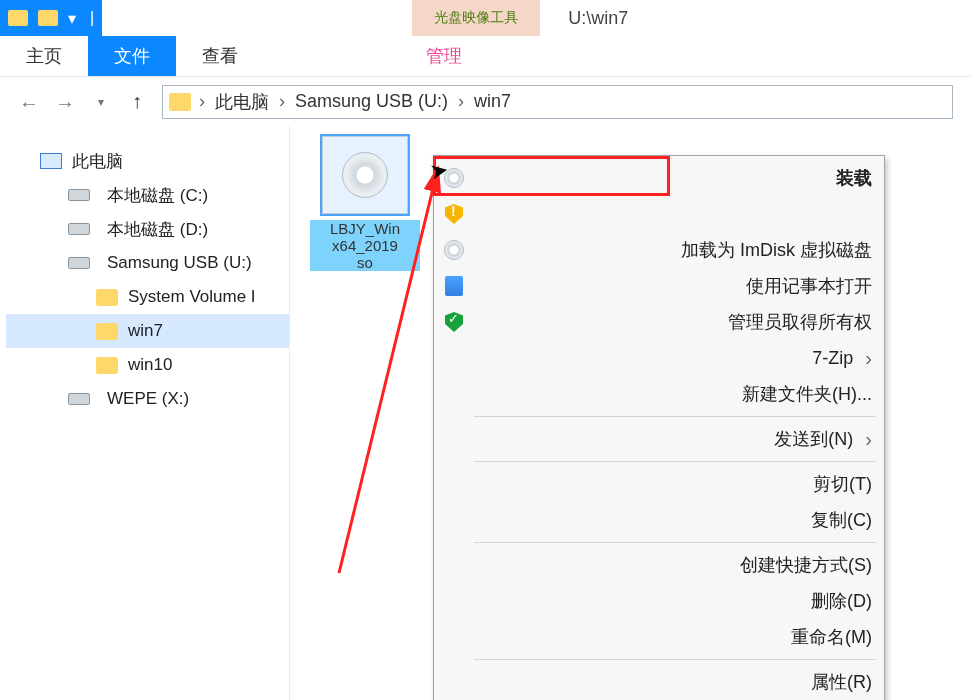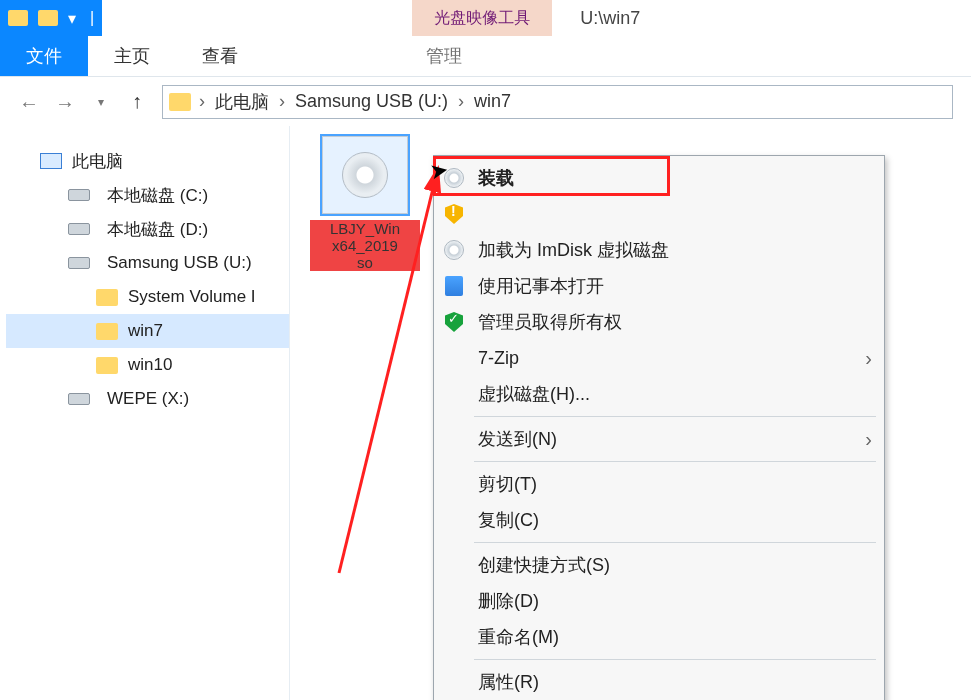--- a/index.html
+++ b/index.html
@@ -5,32 +5,32 @@
   * { box-sizing: border-box; margin: 0; padding: 0; font-family: "Microsoft YaHei", sans-serif; }
   body { width: 971px; height: 700px; overflow: hidden; position: relative; background: #c8d4de; }
 
   
   .titlebar {
     height: 36px; background: #ffffff; display: flex; align-items: stretch; position: relative;
   }
   .titlebar .qat { display: flex; align-items: center; background: #0b87ff; padding: 0 8px; gap: 10px; }
   .titlebar .qat .folder-ic { width: 20px; height: 16px; background: #ffd86b; border-radius: 2px; }
   .titlebar .contextual-tab {
-    background: #f5d7c9; color: #701a75; display: flex; align-items: center; justify-content: center;
-    padding: 0 22px; font-size: 16px; margin-left: 310px;
+    background: #f5d7c9; color: #4d7c0f; display: flex; align-items: center; justify-content: center;
+    padding: 0 22px; font-size: 14px; margin-left: 310px;
   }
   .titlebar .wintitle { color: #444; font-size: 18px; display: flex; align-items: center; padding-left: 28px; }
 
   
   .ribbon { height: 40px; background: #ffffff; display: flex; align-items: stretch; }
   .ribbon .tab {
     padding: 0 26px; display: flex; align-items: center; font-size: 18px; color: #333;
   }
   .ribbon .tab.file { background: #0b87ff; color: #fff; }
-  .ribbon .tab.contextual { color: #737373; }
+  .ribbon .tab.contextual { color: #ec4899; }
   .ribbon .gap { width: 136px; }
 
   
   .navrow {
     height: 50px; background: #fff; display: flex; align-items: center; padding: 6px 18px; gap: 14px;
     border-top: 1px solid #dfe6ec;
   }
   .navrow .nav-btn { color: #777; font-size: 20px; width: 22px; text-align: center; cursor: default; }
   .navrow .nav-btn.enabled { color: #333; }
   .navrow .addr {
@@ -59,31 +59,31 @@
   .fileitem .thumb {
     width: 86px; height: 78px; margin: 0 auto 6px; border: 1px solid #c4ccd4; background: #fdfdfd;
     display: flex; align-items: center; justify-content: center; position: relative;
   }
   .fileitem .thumb .disc {
     width: 46px; height: 46px; border-radius: 50%;
     background: radial-gradient(circle at 50% 50%, #fff 0 8px, #cfd6dc 9px, #e9eef2 60%);
     border: 1px solid #b3bcc5;
   }
   .fileitem.sel .thumb { outline: 2px solid #4aa3ff; background: #e6f2ff; }
-  .fileitem.sel .fname { background: #ef4444; }
+  .fileitem.sel .fname { background: #7dd3fc; }
 
   
   .ctxmenu {
     position: absolute; left: 433px; top: 155px; width: 452px;
     background: #f7f7f7; border: 1px solid #9da6ae; box-shadow: 2px 3px 6px rgba(0,0,0,.25);
     font-size: 18px; color: #222; padding: 4px 0;
   }
   .ctxmenu .mi { height: 36px; display: flex; align-items: center; padding: 0 12px 0 8px; gap: 12px; position: relative; }
   .ctxmenu .mi .ic { width: 24px; height: 24px; flex: none; display: flex; align-items: center; justify-content: center; }
-  .ctxmenu .mi .lbl { flex: 1; }
+  .ctxmenu .mi .lbl { flex: 1; text-align: right; }
   .ctxmenu .mi .arr { color: #666; font-size: 20px; }
   .ctxmenu .sepline { height: 1px; background: #d0d6db; margin: 4px 8px 4px 40px; }
   .ctxmenu .mi.noicon { padding-left: 44px; }
 
   
   .ic-disc { width: 20px; height: 20px; border-radius: 50%; background: radial-gradient(circle,#fff 0 4px,#c7d0d8 5px,#eef2f5 70%); border: 1px solid #aeb8c1; }
   .ic-shield-y { width: 18px; height: 20px; background: #f7b500; clip-path: polygon(50% 0,100% 18%,100% 60%,50% 100%,0 60%,0 18%); position: relative; }
   .ic-shield-y::after { content: "!"; position: absolute; left: 6px; top: -1px; color: #fff; font-weight: bold; font-size: 14px; }
   .ic-shield-g { width: 18px; height: 20px; background: #17a23c; clip-path: polygon(50% 0,100% 18%,100% 60%,50% 100%,0 60%,0 18%); position: relative; }
   .ic-shield-g::after { content: "✓"; position: absolute; left: 3px; top: -1px; color: #fff; font-size: 13px; }
@@ -105,22 +105,22 @@
     <div class="folder-ic"></div>
     <div class="folder-ic"></div>
     <span style="color:#fff;">▾</span>
     <span style="color:#fff; padding-left:4px;">|</span>
   </div>
   <div class="contextual-tab">光盘映像工具</div>
   <div class="wintitle">U:\win7</div>
 </div>
 
 <div class="ribbon">
+  <div class="tab">主页</div>
   <div class="tab file">文件</div>
-  <div class="tab">主页</div>
   <div class="tab">查看</div>
   <div class="gap"></div>
   <div class="tab contextual">管理</div>
 </div>
 
 <div class="navrow">
   <span class="nav-btn">←</span>
   <span class="nav-btn">→</span>
   <span class="nav-btn" style="font-size:12px;">▾</span>
   <span class="nav-btn enabled">↑</span>
@@ -214,21 +214,21 @@
       <div class="ic">
         <div class="ic-shield-g"></div>
       </div>
       <span class="lbl">管理员取得所有权</span>
     </div>
     <div class="mi noicon">
       <span class="lbl">7-Zip</span>
       <span class="arr">›</span>
     </div>
     <div class="mi noicon">
-      <span class="lbl">虚拟磁盘(H)...</span>
+      <span class="lbl">新建文件夹(H)...</span>
     </div>
     <div class="sepline"></div>
     <div class="mi noicon">
       <span class="lbl">发送到(N)</span>
       <span class="arr">›</span>
     </div>
     <div class="sepline"></div>
     <div class="mi noicon">
       <span class="lbl">剪切(T)</span>
     </div>

